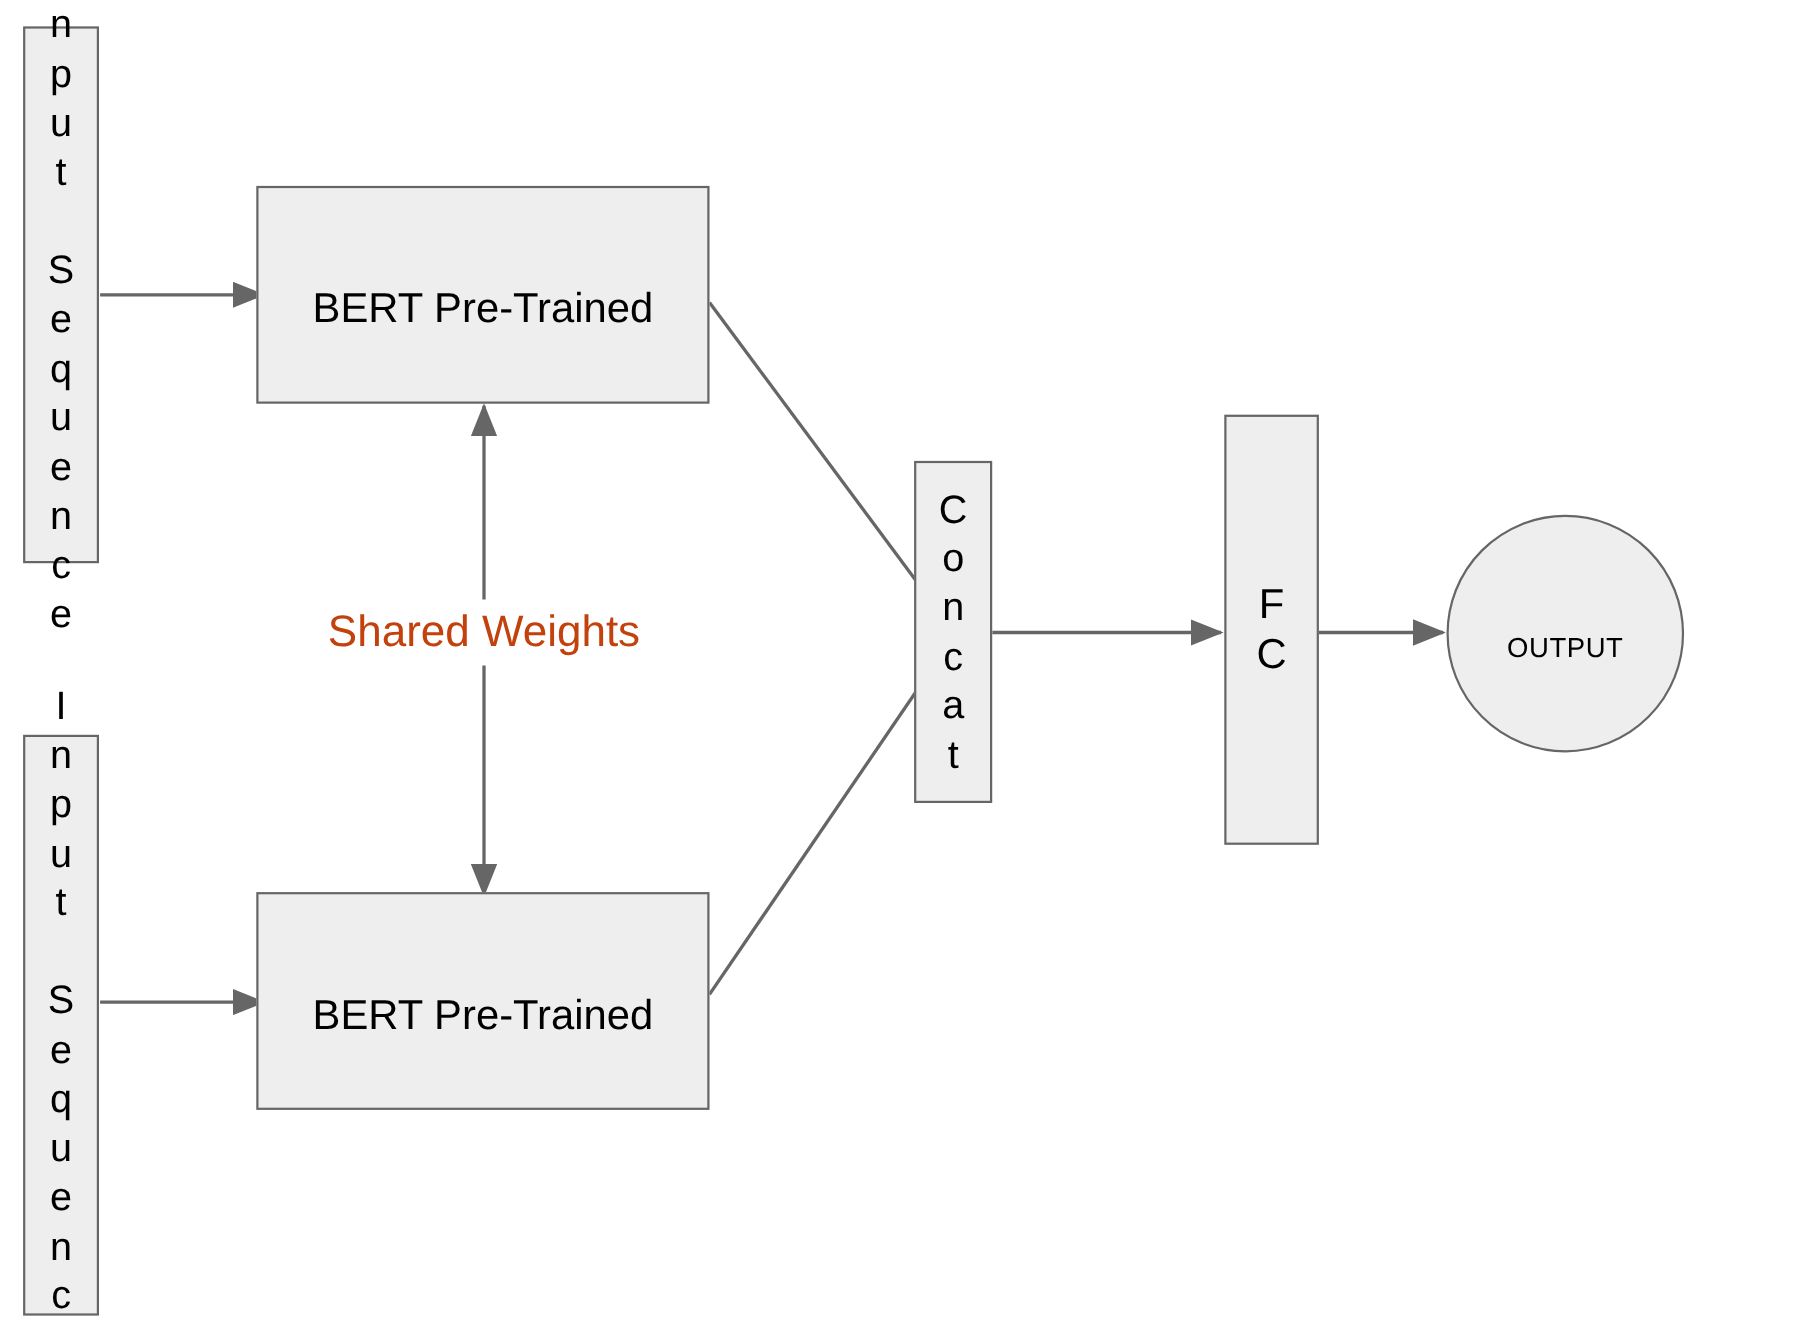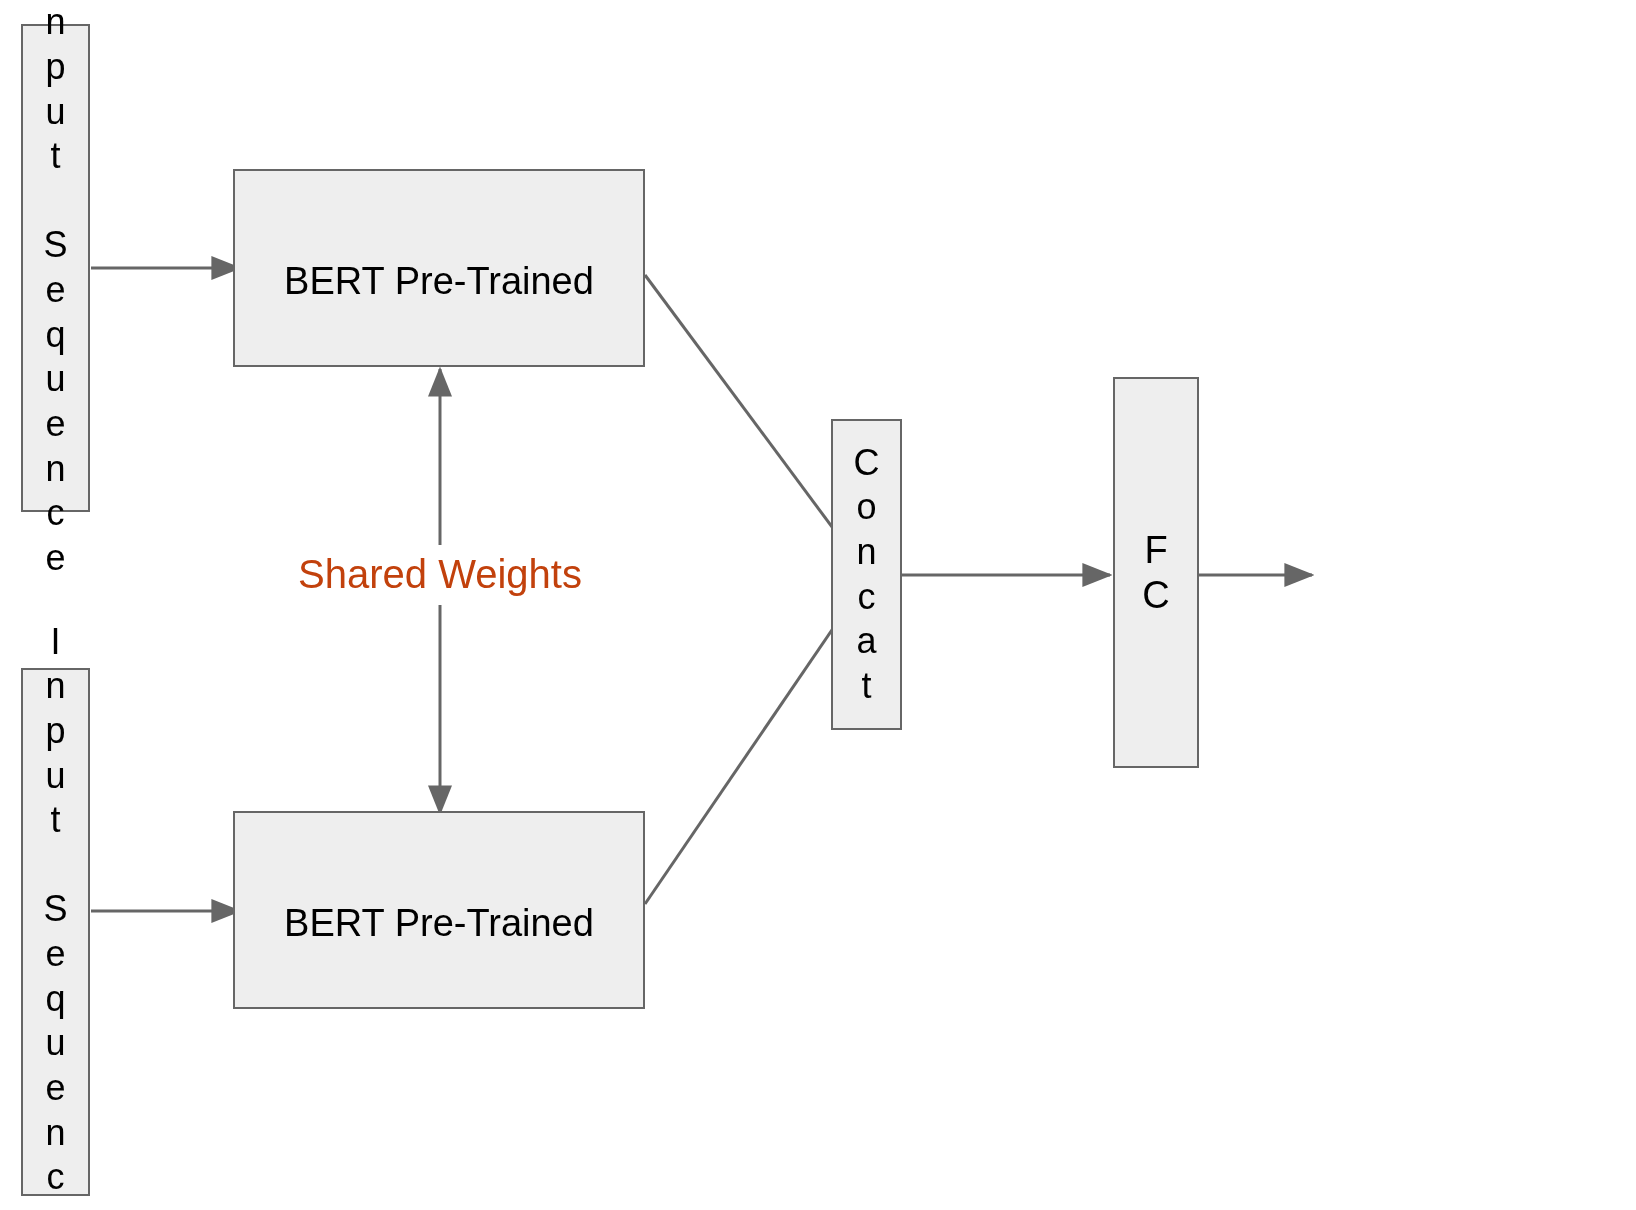--- a/index.html
+++ b/index.html
@@ -124,14 +124,17 @@
   </div>
 
   <div class="node" style="left:831px; top:419px; width:71px; height:311px;">
     <div class="label-stack"><span>C</span><span>o</span><span>n</span><span>c</span><span>a</span><span>t</span></div>
   </div>
 
   <div class="node" style="left:1113px; top:377px; width:86px; height:391px;">
     <div class="label-stack fc"><span>F</span><span>C</span></div>
   </div>
 
+  <div class="node circle" style="left:1315px; top:468px; width:216px; height:216px;">
+    <div class="label-h small">OUTPUT</div>
+  </div>
 
 </div>
 
 </body></html>

